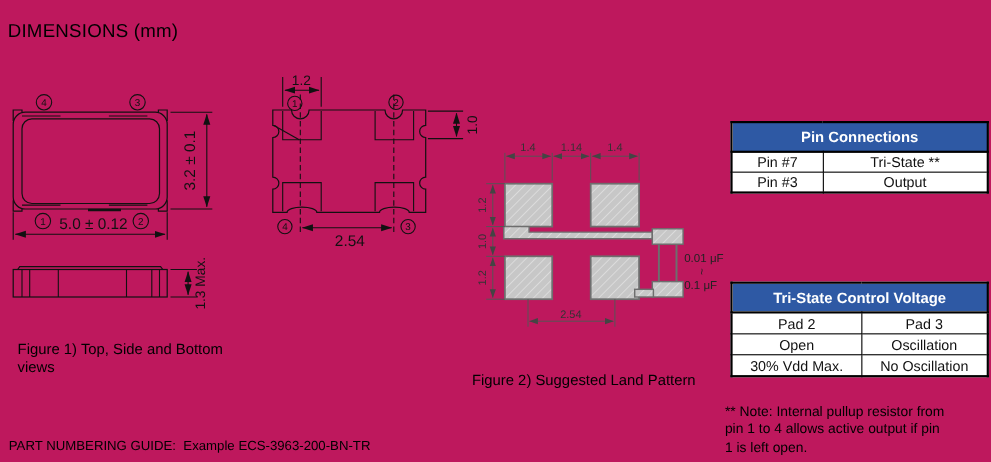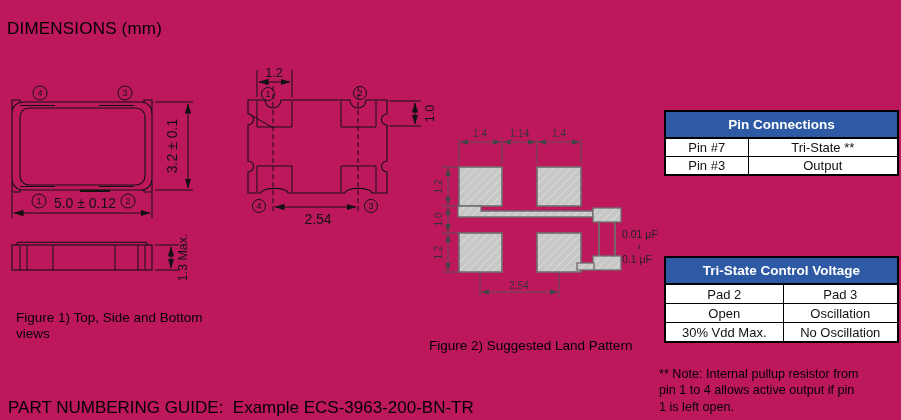--- a/index.html
+++ b/index.html
@@ -2,21 +2,21 @@
 <html><head>
 <meta charset="utf-8">
 <style>
   html,body{margin:0;padding:0;background:#fff;}
   #page{position:relative;width:901px;height:420px;background:#be185d;overflow:hidden;
         font-family:"Liberation Sans", sans-serif;color:#111;}
   .abs{position:absolute;}
   #page-title{left:7px;top:19px;font-size:17px;letter-spacing:.2px;color:#000;}
   #fig1-caption{left:16px;top:310px;width:215px;font-size:13.5px;line-height:15.5px;color:#000;}
   #fig2-caption{left:429px;top:312px;font-size:13.5px;color:#000;margin-top:26px;}
-  #part-numbering{left:8px;top:398px;font-size:17px;color:#000;white-space:pre;}
+  #part-numbering{left:8px;top:398px;font-size:12px;color:#000;white-space:pre;}
   #note{left:659px;top:366px;width:245px;font-size:12.6px;line-height:16.4px;white-space:pre-line;color:#000;}
 
   table.dtable{border-collapse:collapse;table-layout:fixed;background:#fff;}
   table.dtable td,table.dtable th{border:1px solid #000;text-align:center;vertical-align:middle;
       font-size:13px;padding:0;overflow:hidden;white-space:nowrap;}
   table.dtable .hdr{background:#2E59A4;color:#fff;font-weight:bold;font-size:13.5px;
       border:2px solid #000;}
   #pin-table{left:664px;top:110px;}
   #pin-table td{height:17px;}
   #pin-table .hdr{height:25px;}

